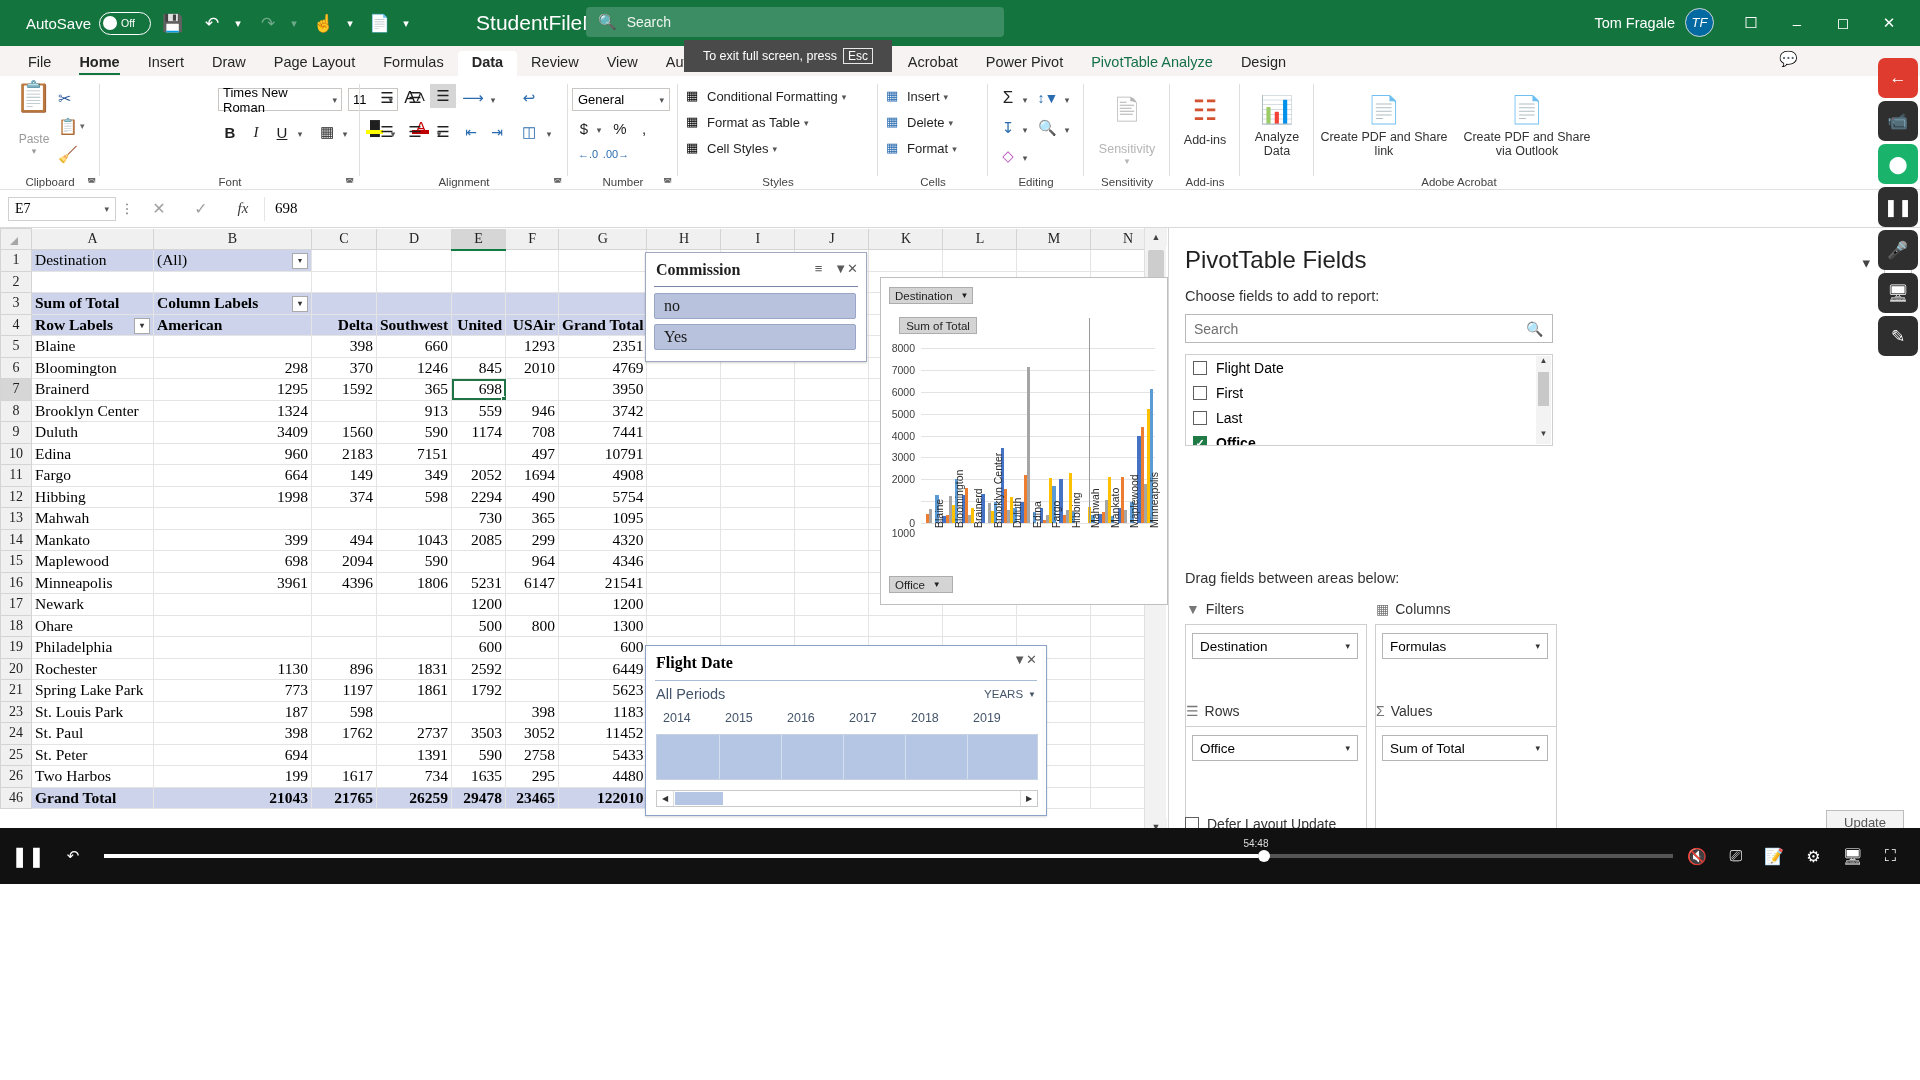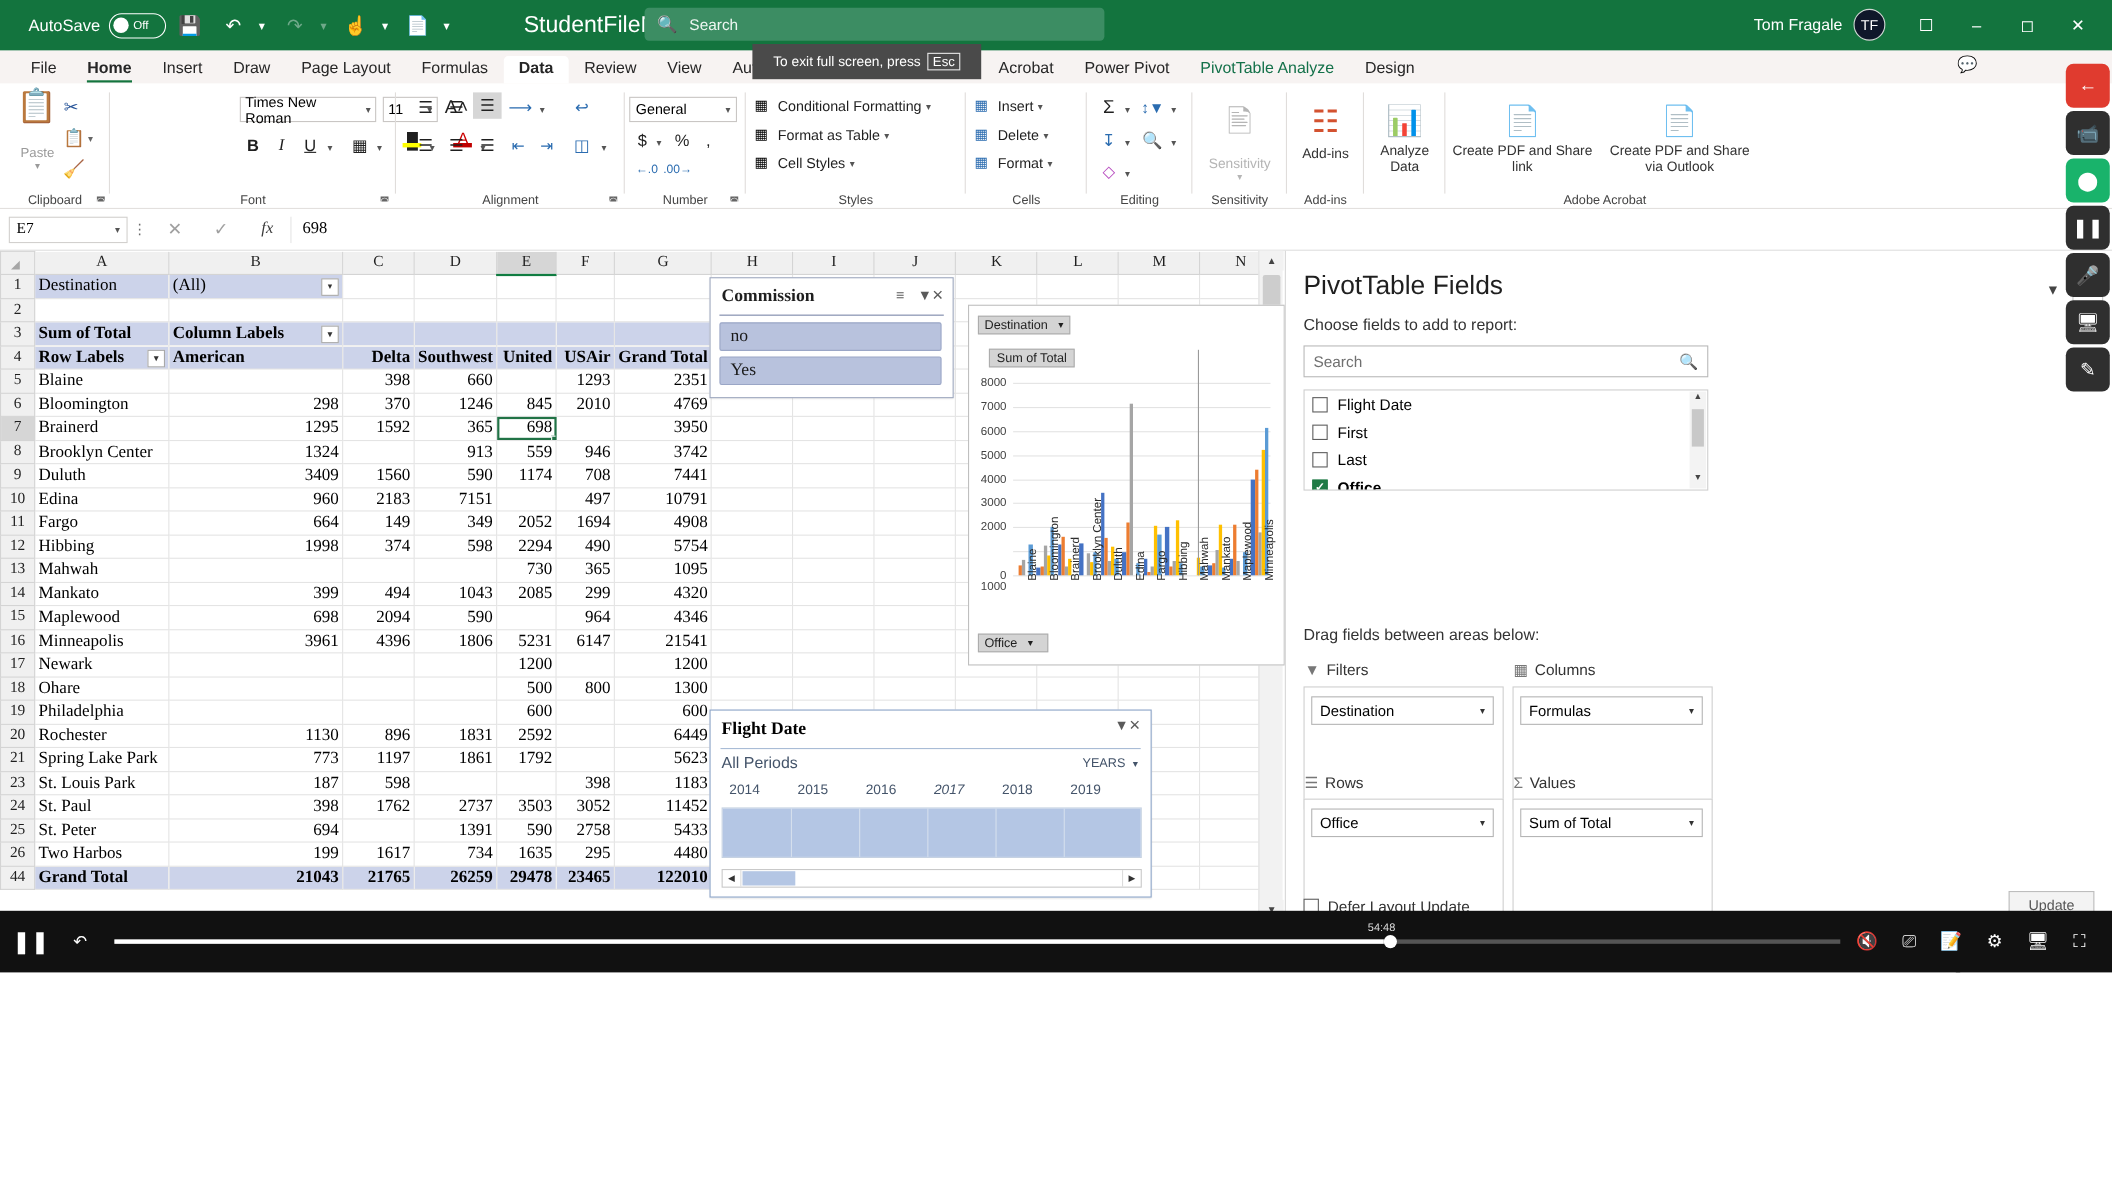--- a/index.html
+++ b/index.html
@@ -34,23 +34,24 @@
   .searchbar {
     position:absolute; left:586px; top:7px; width:418px; height:30px;
     background:#3c8d63; border-radius:4px; display:flex; align-items:center;
     padding-left:12px; gap:10px;
   }
   .searchbar .sicon { font-size:15px; color:#e9f3ed; }
   .searchbar .splace { font-size:14px; color:#eef6f1; }
   .user { position:absolute; right:206px; top:8px; display:flex; align-items:center; gap:10px; }
   .user .uname { font-size:14.5px; }
   .avatar {
-    width:29px;height:29px;border-radius:50%;background:#0f172a;
+    width:29px;height:29px;border-radius:50%;background:#0369a1;
     display:flex;align-items:center;justify-content:center;font-size:13px;
     border:1.5px solid #cfd8d3;
+    font-style:italic;
   }
   .win-btns { position:absolute; right:8px; top:0; height:46px; display:flex; align-items:center; }
   .win-btns div { width:46px;height:46px;display:flex;align-items:center;justify-content:center;font-size:15px; }
 
   
   .tabsrow {
     position:absolute; left:0; top:46px; width:1920px; height:30px;
     background:#f7f3f2; display:flex; align-items:flex-end; padding-left:14px;
   }
   .rtab {
@@ -1041,21 +1042,21 @@
             <td class="cell num">4480</td>
             <td class="cell"></td>
             <td class="cell"></td>
             <td class="cell"></td>
             <td class="cell"></td>
             <td class="cell"></td>
             <td class="cell"></td>
             <td class="cell"></td>
           </tr>
           <tr>
-            <th class="rowhdr">44</th>
+            <th class="rowhdr">46</th>
             <td class="cell pv-total">Grand Total</td>
             <td class="cell num pv-total">21043</td>
             <td class="cell num pv-total">21765</td>
             <td class="cell num pv-total">26259</td>
             <td class="cell num pv-total">29478</td>
             <td class="cell num pv-total">23465</td>
             <td class="cell num pv-total">122010</td>
             <td class="cell"></td>
             <td class="cell"></td>
             <td class="cell"></td>
@@ -1194,21 +1195,21 @@
     <div class="tl-period">All Periods</div>
     <div class="tl-years">
       <span>YEARS</span>
       <span style="font-size:8px;">▼</span>
     </div>
     <div class="tl-axis">
       <div class="tl-sel" style="width:100%;"></div>
       <div class="tl-yr" style="left:6px;">2014</div>
       <div class="tl-yr" style="left:68px;">2015</div>
       <div class="tl-yr" style="left:130px;">2016</div>
-      <div class="tl-yr" style="left:192px;font-style:italic;">2017</div>
+      <div class="tl-yr" style="left:192px;">2017</div>
       <div class="tl-yr" style="left:254px;">2018</div>
       <div class="tl-yr" style="left:316px;">2019</div>
       <div class="tl-tick" style="left:62px;"></div>
       <div class="tl-tick" style="left:124px;"></div>
       <div class="tl-tick" style="left:186px;"></div>
       <div class="tl-tick" style="left:248px;"></div>
       <div class="tl-tick" style="left:310px;"></div>
     </div>
     <div class="tl-sb">
       <div class="ar">◀</div>

